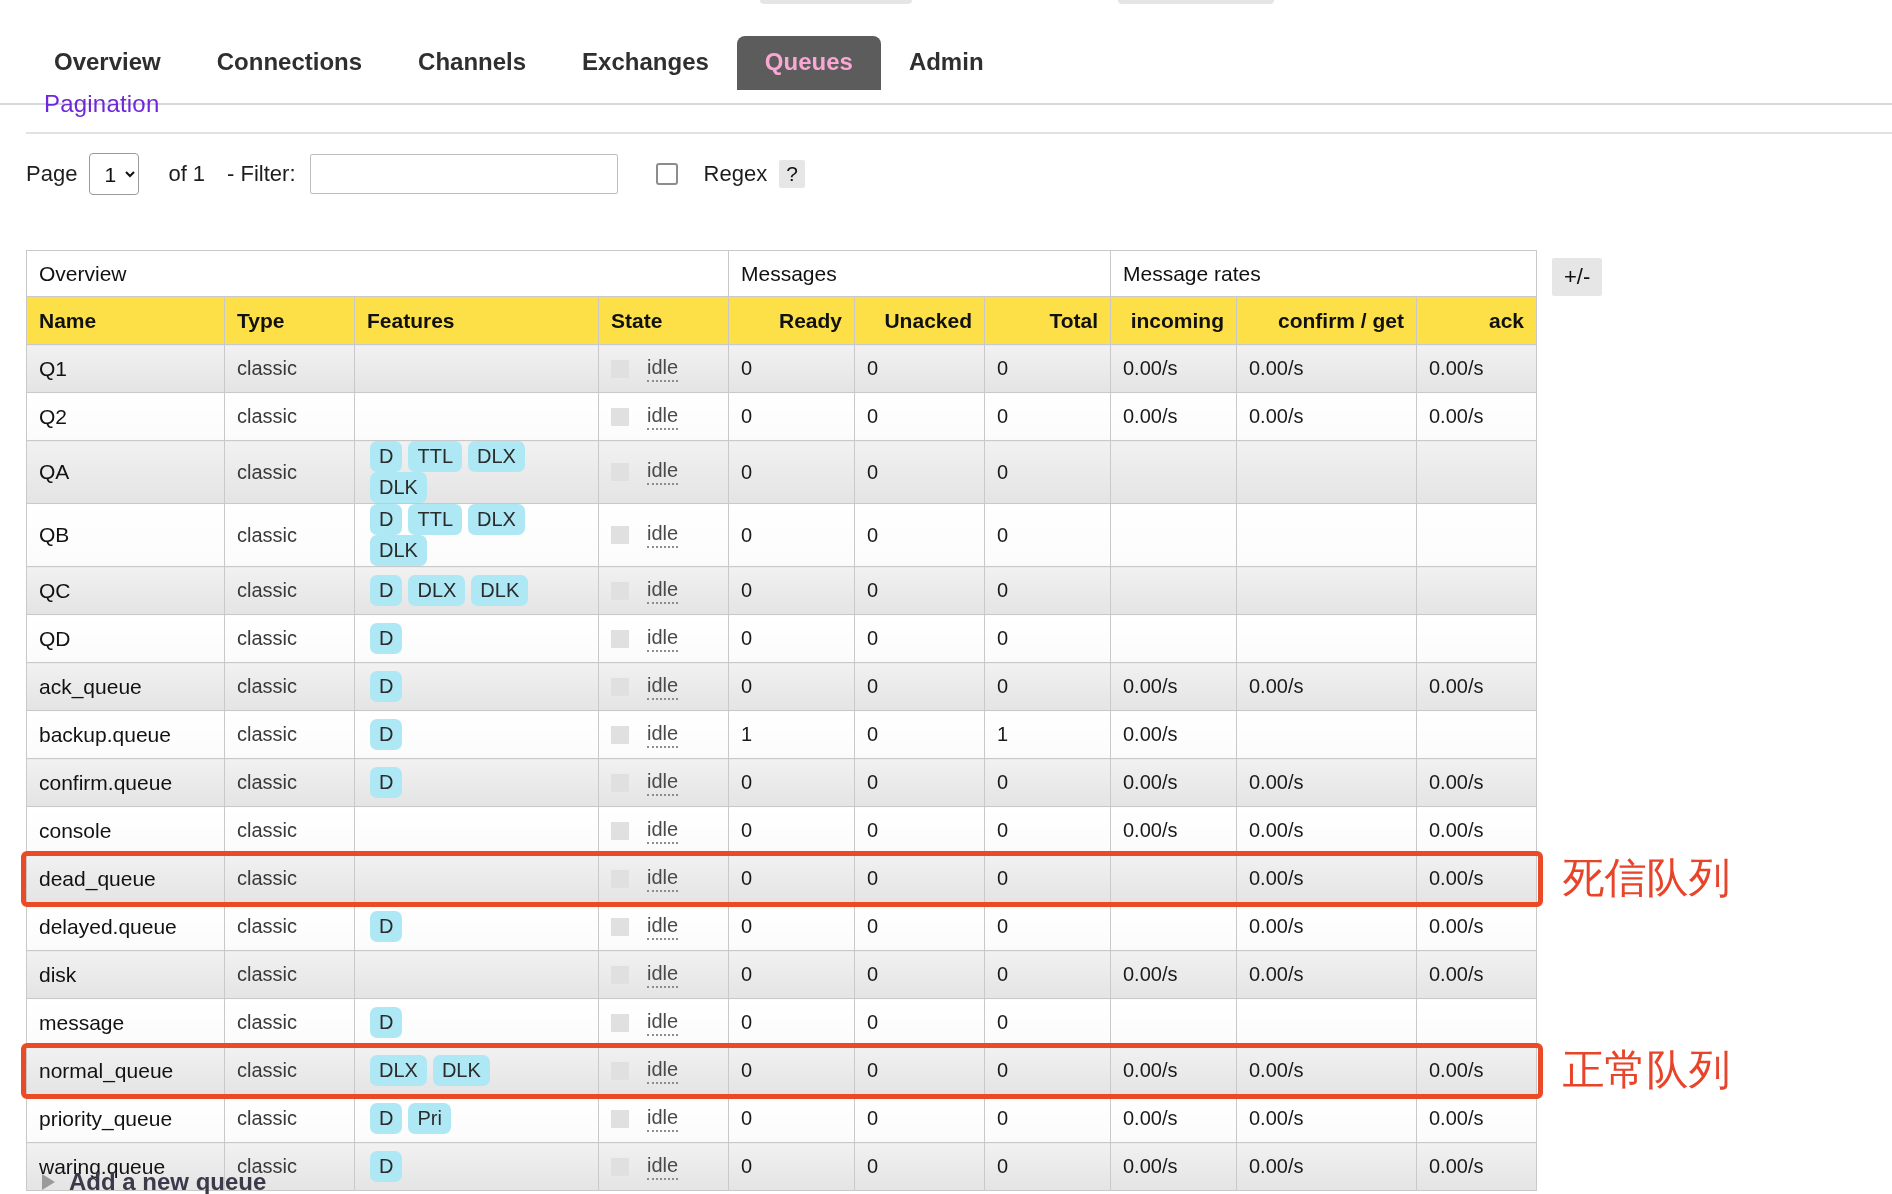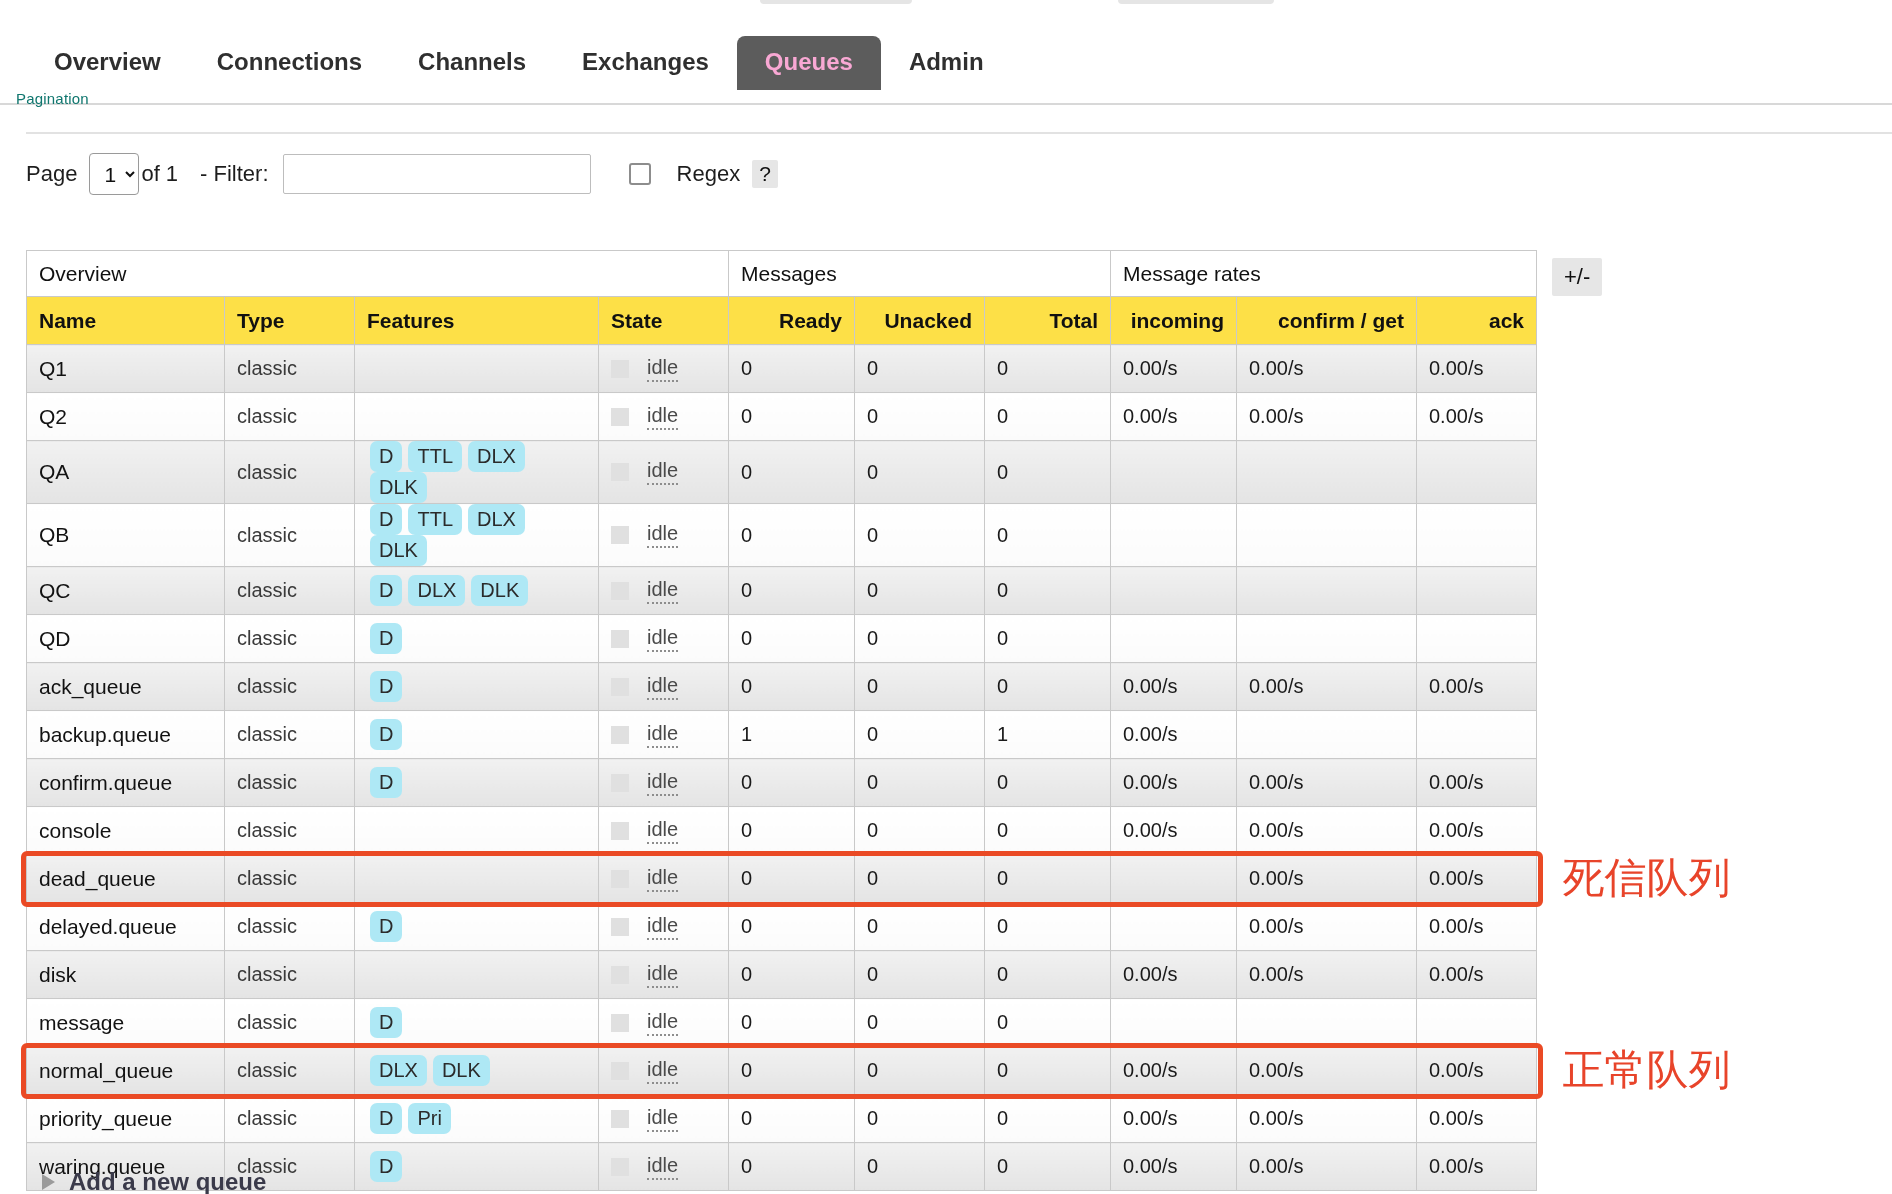--- a/index.html
+++ b/index.html
@@ -31,39 +31,39 @@
     padding: 14px 28px 16px 28px; line-height: 1;
     border-radius: 8px 8px 0 0; white-space: nowrap; cursor: pointer;
   }
   .nav-tab.active { background: #5c5c5c; color: #f9a8d4; }
   .nav-underline {
     position: absolute; top: 103px; left: 0; width: 1892px; height: 2px; background: #d8d8d8;
   }
 
   
   .pagination-title {
-    position: absolute; top: 90px; left: 16px;
-    font-size: 15px; color: #0f766e; letter-spacing:.2px;
+    position: absolute; top: 90px; left: 44px;
+    font-size: 24px; color: #6d28d9; letter-spacing:.2px;
   }
   .pagination-rule {
     position: absolute; top: 132px; left: 26px; width: 1866px; height: 2px; background: #e2e2e2;
   }
   .pagination-bar {
     position: absolute; top: 153px; left: 26px;
     display: flex; align-items: center; gap: 0;
     font-size: 22px; color: #1d1d1d;
   }
   .pg-label { margin-right: 12px; }
   .pg-select {
     font-family: "Liberation Sans", sans-serif;
     font-size: 21px; padding: 4px 6px 4px 10px; height: 42px;
     border: 1px solid #9a9a9a; border-radius: 4px; background: #fff;
     color:#111;
   }
-  .pg-of { margin-left: 2px; }
+  .pg-of { margin-left: 29px; }
   .pg-filter-label { margin-left: 22px; }
   .pg-filter-input {
     margin-left: 14px; width: 308px; height: 40px;
     border: 1px solid #bdbdbd; background: #fff; border-radius: 2px;
     font-size: 20px; padding: 0 8px;
     font-family: "Liberation Sans", sans-serif;
   }
   .pg-regex-box {
     margin-left: 38px; width: 22px; height: 22px;
     border: 2px solid #8d8d8d; border-radius: 3px; background: #fff; display:inline-block;

